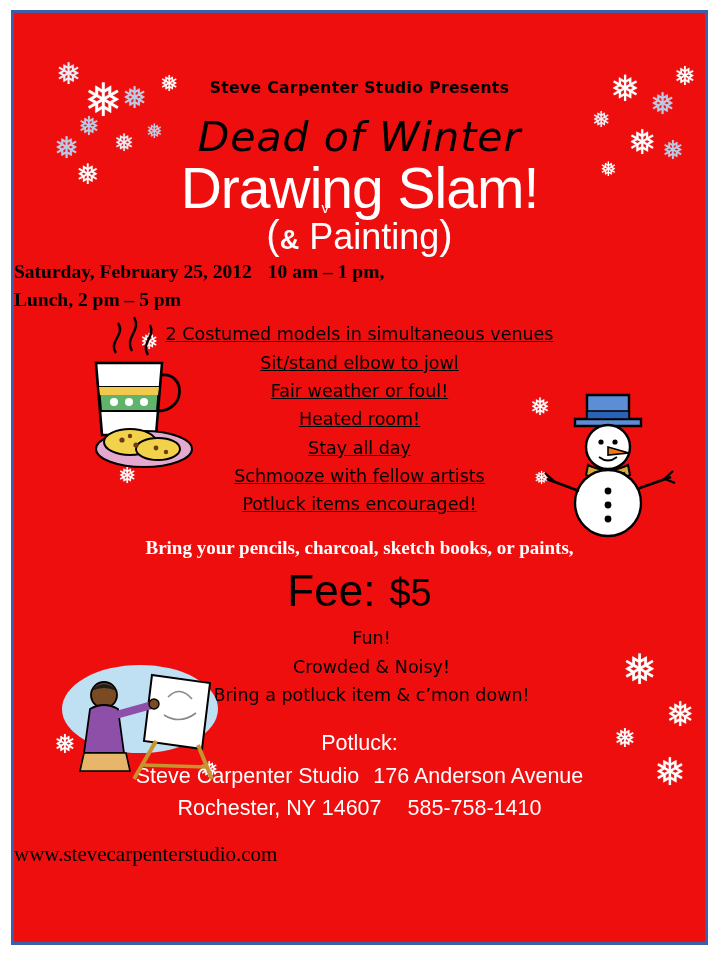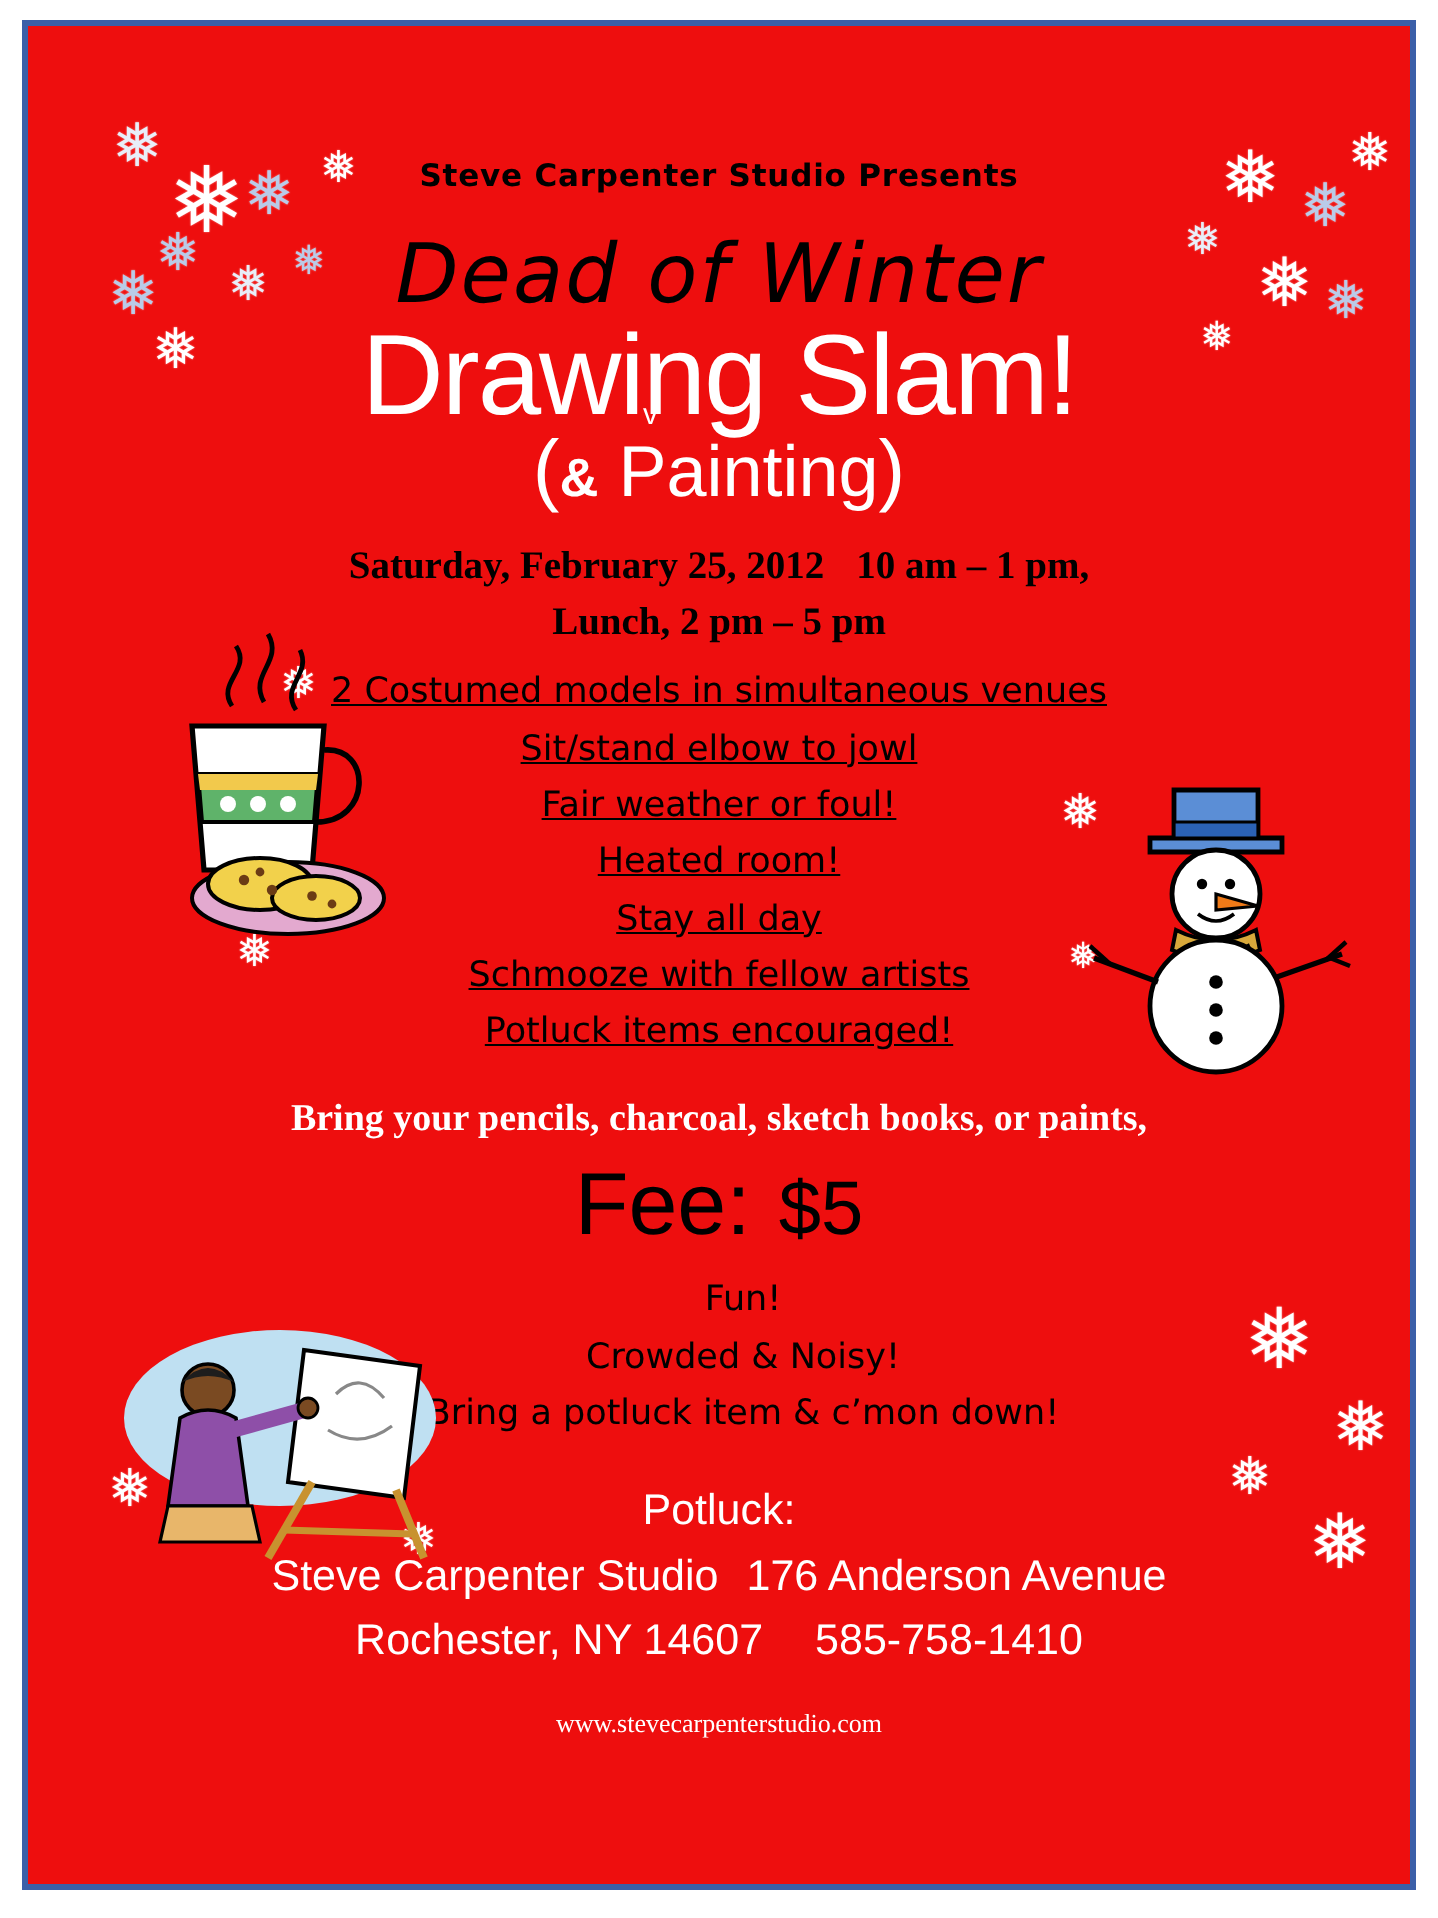--- a/index.html
+++ b/index.html
@@ -94,22 +94,21 @@
   }
   .subtitle {
     font-family: "Liberation Sans", sans-serif;
     font-size: 36px;
     color: #ffffff;
   }
   .subtitle .paren { font-size: 40px; }
   .subtitle .amp { font-weight: bold; font-size: 27px; }
 
   .datetime {
-    text-align: center;
-    margin-top: 12px;
+    margin-top: 0;
     font-family: "Liberation Serif", serif;
     font-size: 19.5px;
     font-weight: bold;
     color: #000000;
     line-height: 1.45;
   }
   .datetime .gap { display: inline-block; width: 16px; }
 
   .bullets {
     margin-top: 6px;
@@ -156,24 +155,24 @@
     font-family: "Liberation Sans", sans-serif;
     font-size: 21.5px;
     color: #ffffff;
     line-height: 1.5;
   }
   .location .addr-gap { display: inline-block; width: 14px; }
   .location .phone-gap { display: inline-block; width: 26px; }
 
   .website {
     margin-top: 18px;
-    text-align: center;
+    text-align: left;
     font-family: "Liberation Serif", serif;
-    font-size: 13px;
-    color: #ffffff;
+    font-size: 21px;
+    color: #000000;
   }
 
   
   .art { position: absolute; }
   .art-coffee { left: 44px; top: 286px; width: 150px; height: 175px; }
   .art-snowman { right: 20px; top: 372px; width: 160px; height: 155px; }
   .art-artist { left: 42px; top: 640px; width: 175px; height: 130px; }
 </style>
 </head>
 <body>

